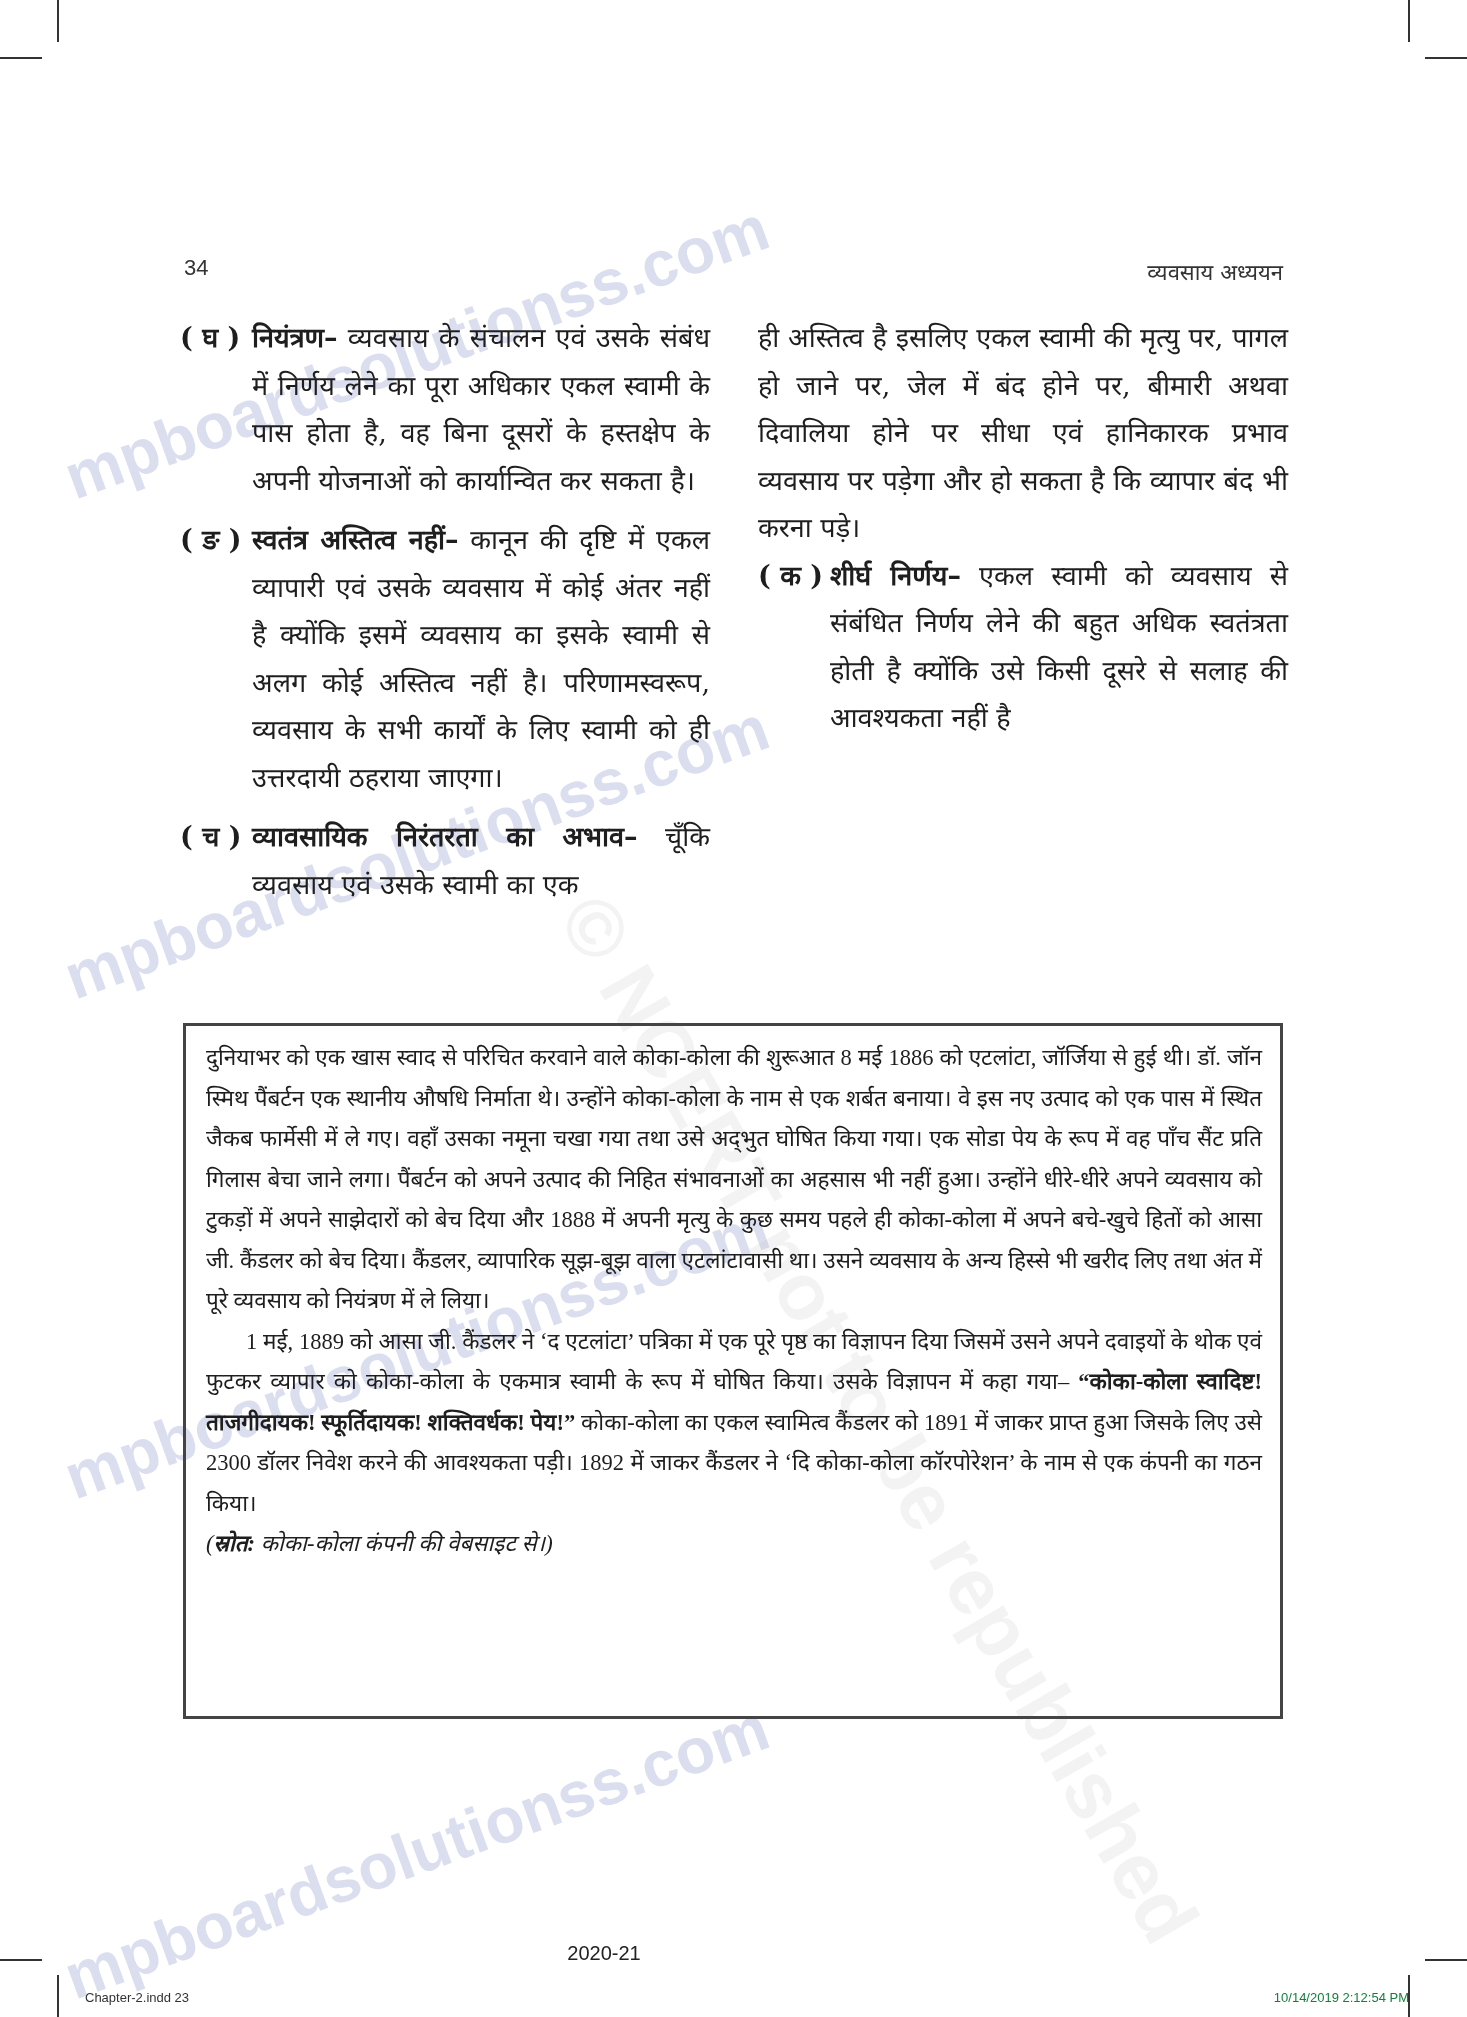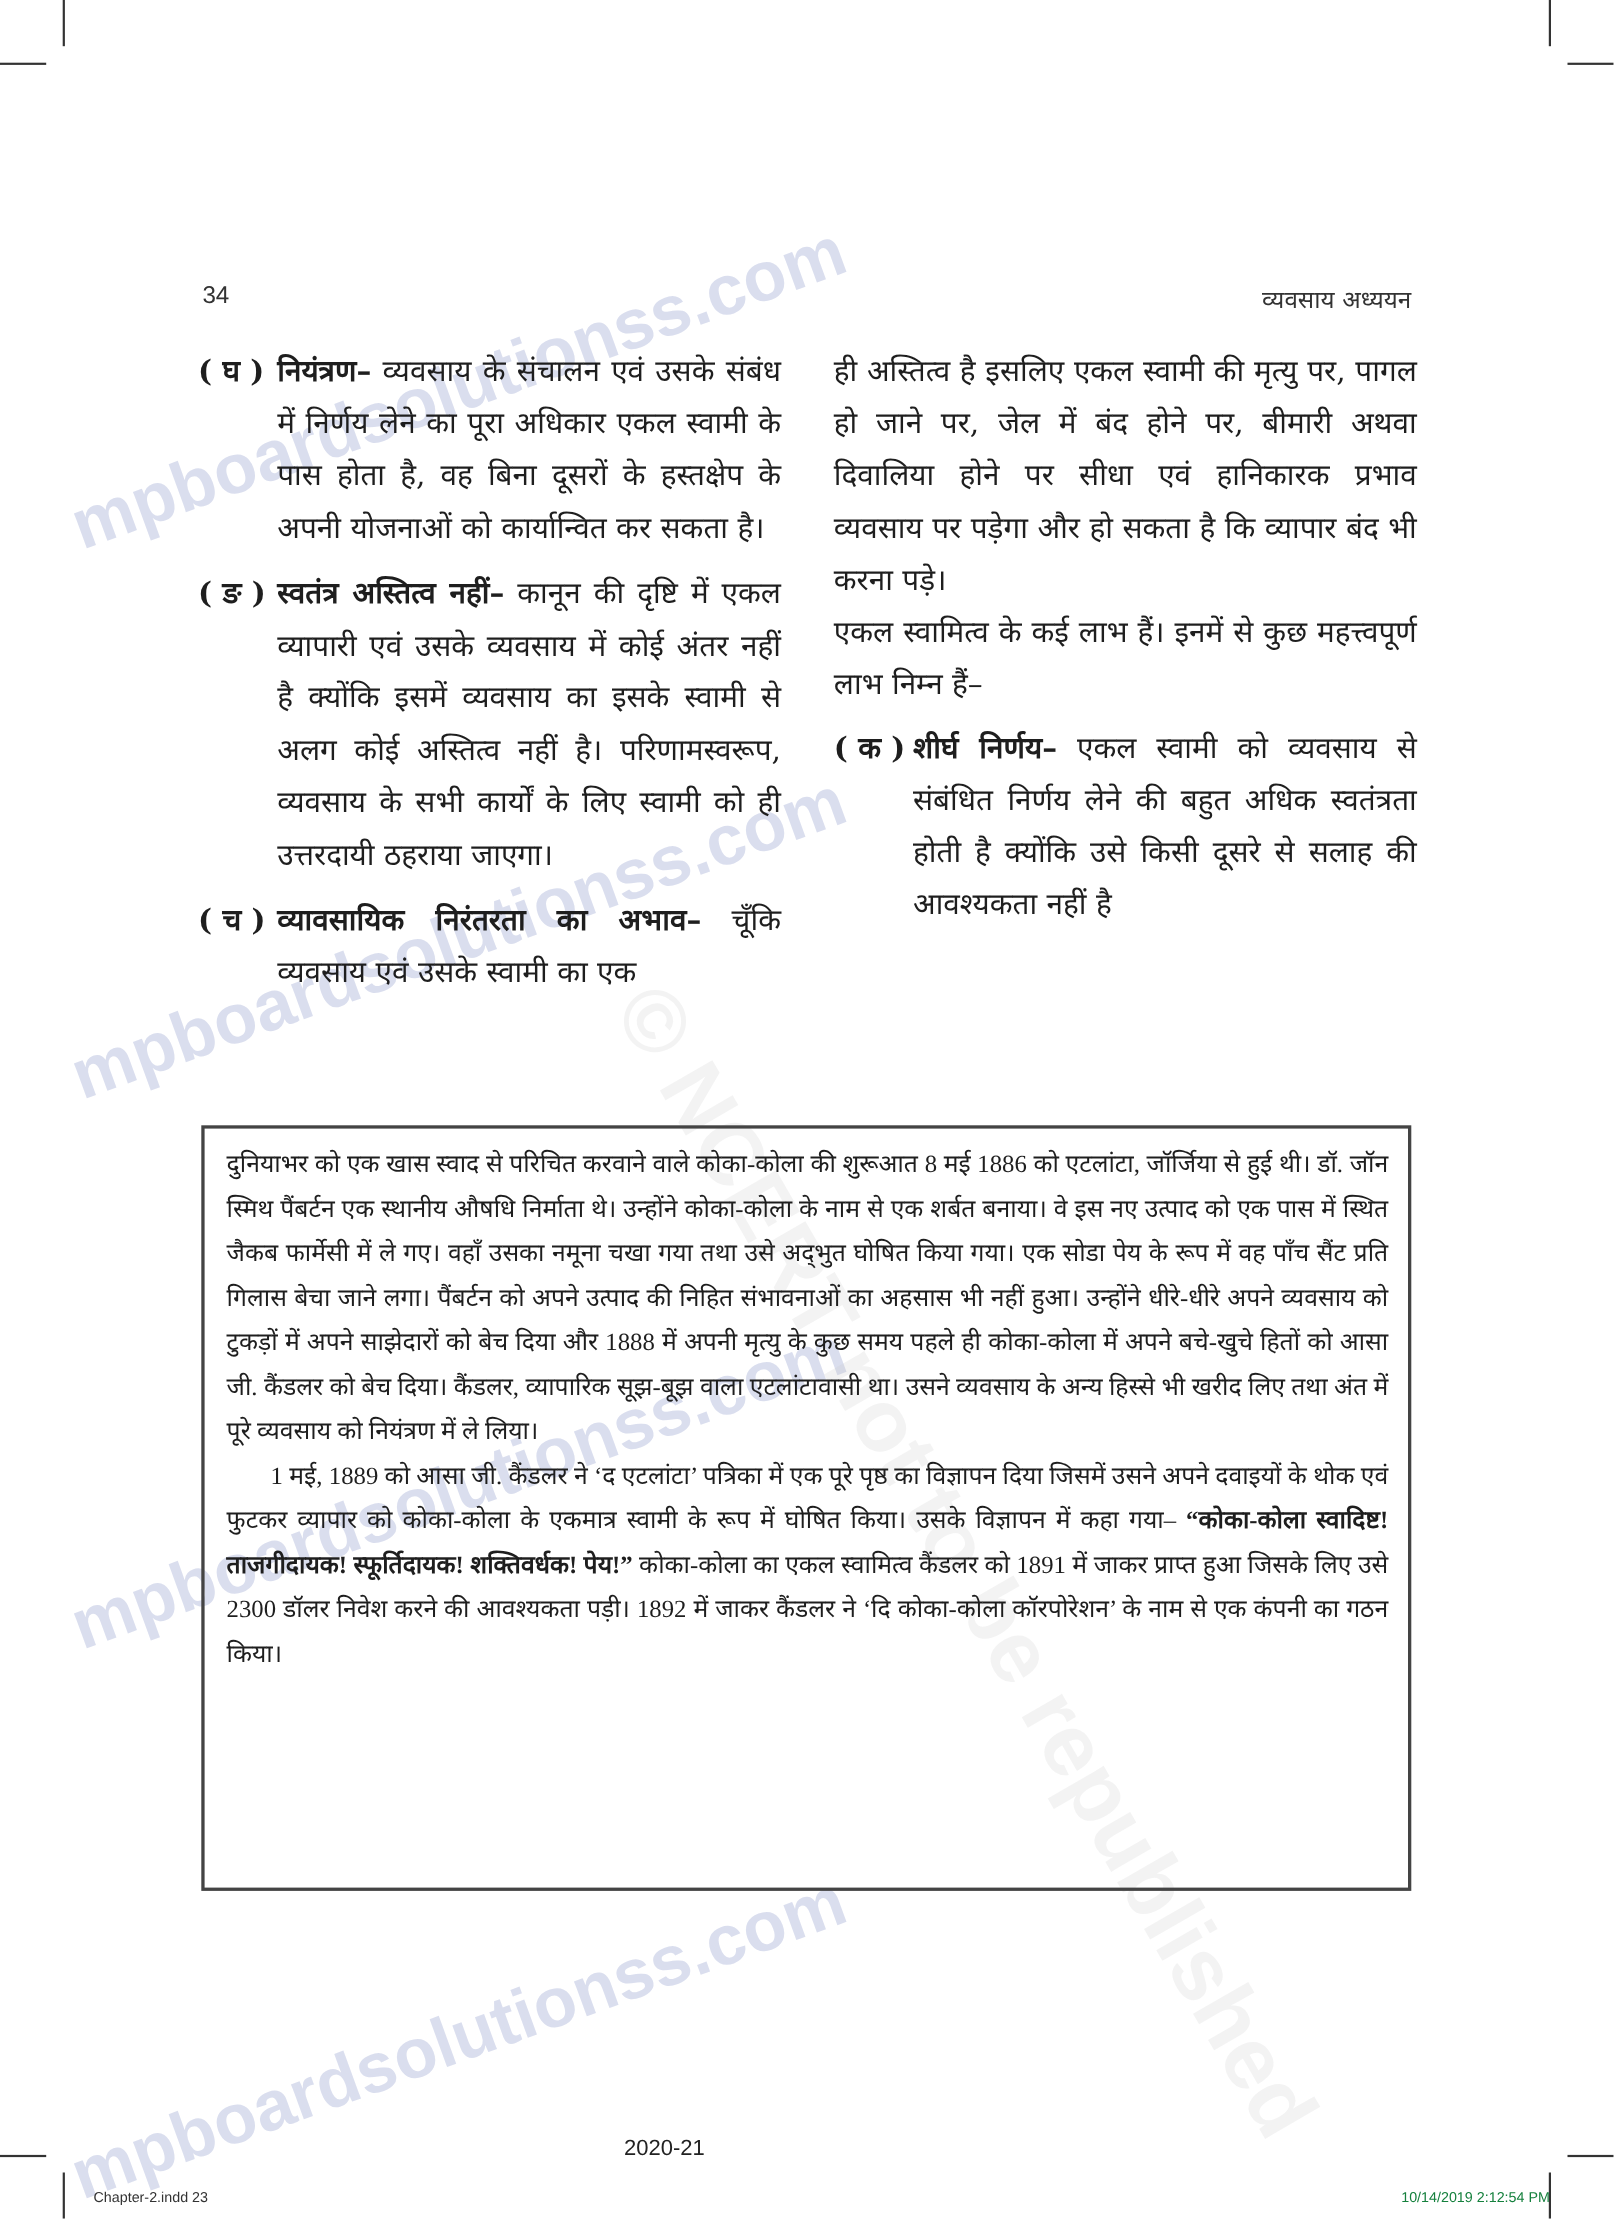--- a/index.html
+++ b/index.html
@@ -125,29 +125,31 @@
     <span class="item-title">स्वतंत्र अस्तित्व नहीं–</span><span> कानून की दृष्टि में एकल व्यापारी एवं उसके व्यवसाय में कोई अंतर नहीं है क्योंकि इसमें व्यवसाय का इसके स्वामी से अलग कोई अस्तित्व नहीं है। परिणामस्वरूप, व्यवसाय के सभी कार्यों के लिए स्वामी को ही उत्तरदायी ठहराया जाएगा।</span>
   </div>
   <div class="item">
     <span class="item-marker">( च )</span>
     <span class="item-title">व्यावसायिक निरंतरता का अभाव–</span><span> चूँकि व्यवसाय एवं उसके स्वामी का एक</span>
   </div>
 </div>
 
 <div class="col col-right">
   <div class="para">ही अस्तित्व है इसलिए एकल स्वामी की मृत्यु पर, पागल हो जाने पर, जेल में बंद होने पर, बीमारी अथवा दिवालिया होने पर सीधा एवं हानिकारक प्रभाव व्यवसाय पर पड़ेगा और हो सकता है कि व्यापार बंद भी करना पड़े।</div>
-  <div class="para" style="margin-bottom:10px;">एकल स्वामित्व के कई लाभ हैं। इनमें से कुछ महत्त्वपूर्ण लाभ निम्न हैं–</div>
   <div class="item">
     <span class="item-marker">( क )</span>
     <span class="item-title">शीर्घ निर्णय–</span><span> एकल स्वामी को व्यवसाय से संबंधित निर्णय लेने की बहुत अधिक स्वतंत्रता होती है क्योंकि उसे किसी दूसरे से सलाह की आवश्यकता नहीं है</span>
   </div>
 </div>
 
 <div class="boxed">
   <div class="box-para">दुनियाभर को एक खास स्वाद से परिचित करवाने वाले कोका-कोला की शुरूआत 8 मई 1886 को एटलांटा, जॉर्जिया से हुई थी। डॉ. जॉन स्मिथ पैंबर्टन एक स्थानीय औषधि निर्माता थे। उन्होंने कोका-कोला के नाम से एक शर्बत बनाया। वे इस नए उत्पाद को एक पास में स्थित जैकब फार्मेसी में ले गए। वहाँ उसका नमूना चखा गया तथा उसे अद्‌भुत घोषित किया गया। एक सोडा पेय के रूप में वह पाँच सैंट प्रति गिलास बेचा जाने लगा। पैंबर्टन को अपने उत्पाद की निहित संभावनाओं का अहसास भी नहीं हुआ। उन्होंने धीरे-धीरे अपने व्यवसाय को टुकड़ों में अपने साझेदारों को बेच दिया और 1888 में अपनी मृत्यु के कुछ समय पहले ही कोका-कोला में अपने बचे-खुचे हितों को आसा जी. कैंडलर को बेच दिया। कैंडलर, व्यापारिक सूझ-बूझ वाला एटलांटावासी था। उसने व्यवसाय के अन्य हिस्से भी खरीद लिए तथा अंत में पूरे व्यवसाय को नियंत्रण में ले लिया।</div>
   <div class="box-para indent">
     <span>1 मई, 1889 को आसा जी. कैंडलर ने ‘द एटलांटा’ पत्रिका में एक पूरे पृष्ठ का विज्ञापन दिया जिसमें उसने अपने दवाइयों के थोक एवं फुटकर व्यापार को कोका-कोला के एकमात्र स्वामी के रूप में घोषित किया। उसके विज्ञापन में कहा गया– </span><span class="bold">“कोका-कोला स्वादिष्ट! ताजगीदायक! स्फूर्तिदायक! शक्तिवर्धक! पेय!”</span><span> कोका-कोला का एकल स्वामित्व कैंडलर को 1891 में जाकर प्राप्त हुआ जिसके लिए उसे 2300 डॉलर निवेश करने की आवश्यकता पड़ी। 1892 में जाकर कैंडलर ने ‘दि कोका-कोला कॉरपोरेशन’ के नाम से एक कंपनी का गठन किया।</span>
   </div>
+  <div class="source">
+    <span>(</span><span class="bold">स्रोत:</span><span> कोका-कोला कंपनी की वेबसाइट से।</span><span>)</span>
+  </div>
 </div>
 
 <div class="footer-year">2020-21</div>
 <div class="slug-left">Chapter-2.indd   23</div>
 <div class="slug-right">10/14/2019   2:12:54 PM</div>
 
 </body></html>

